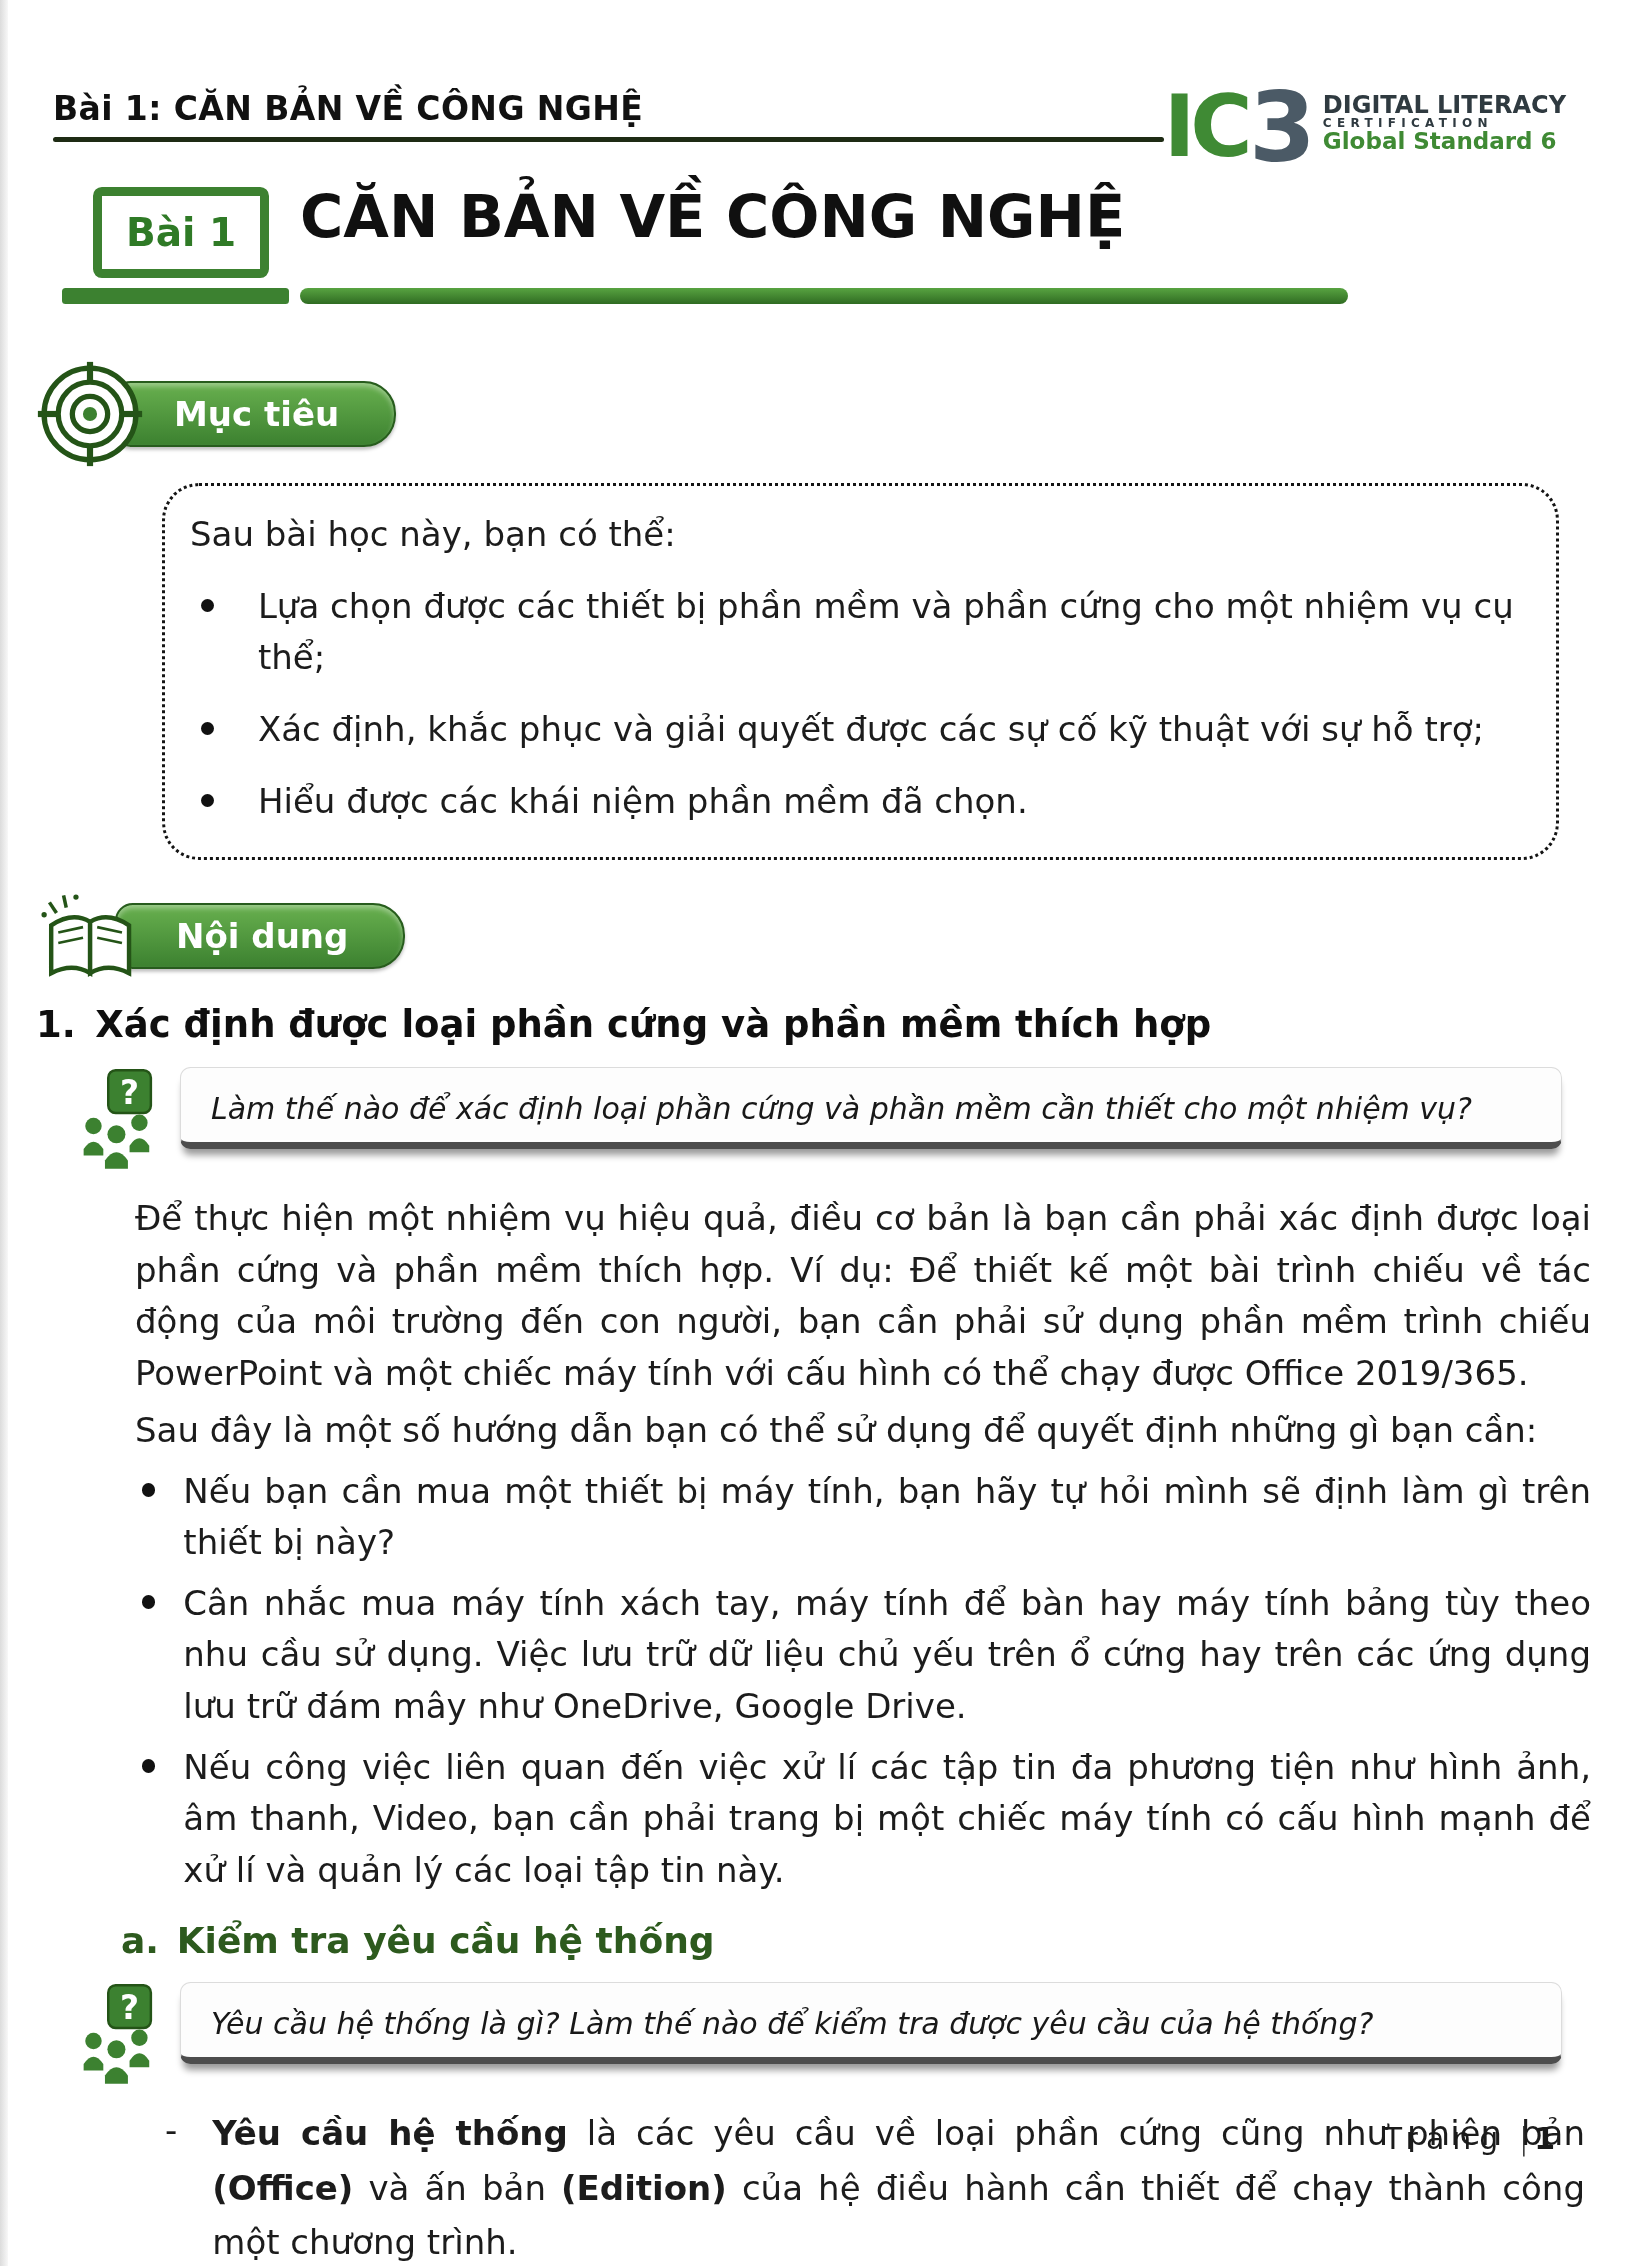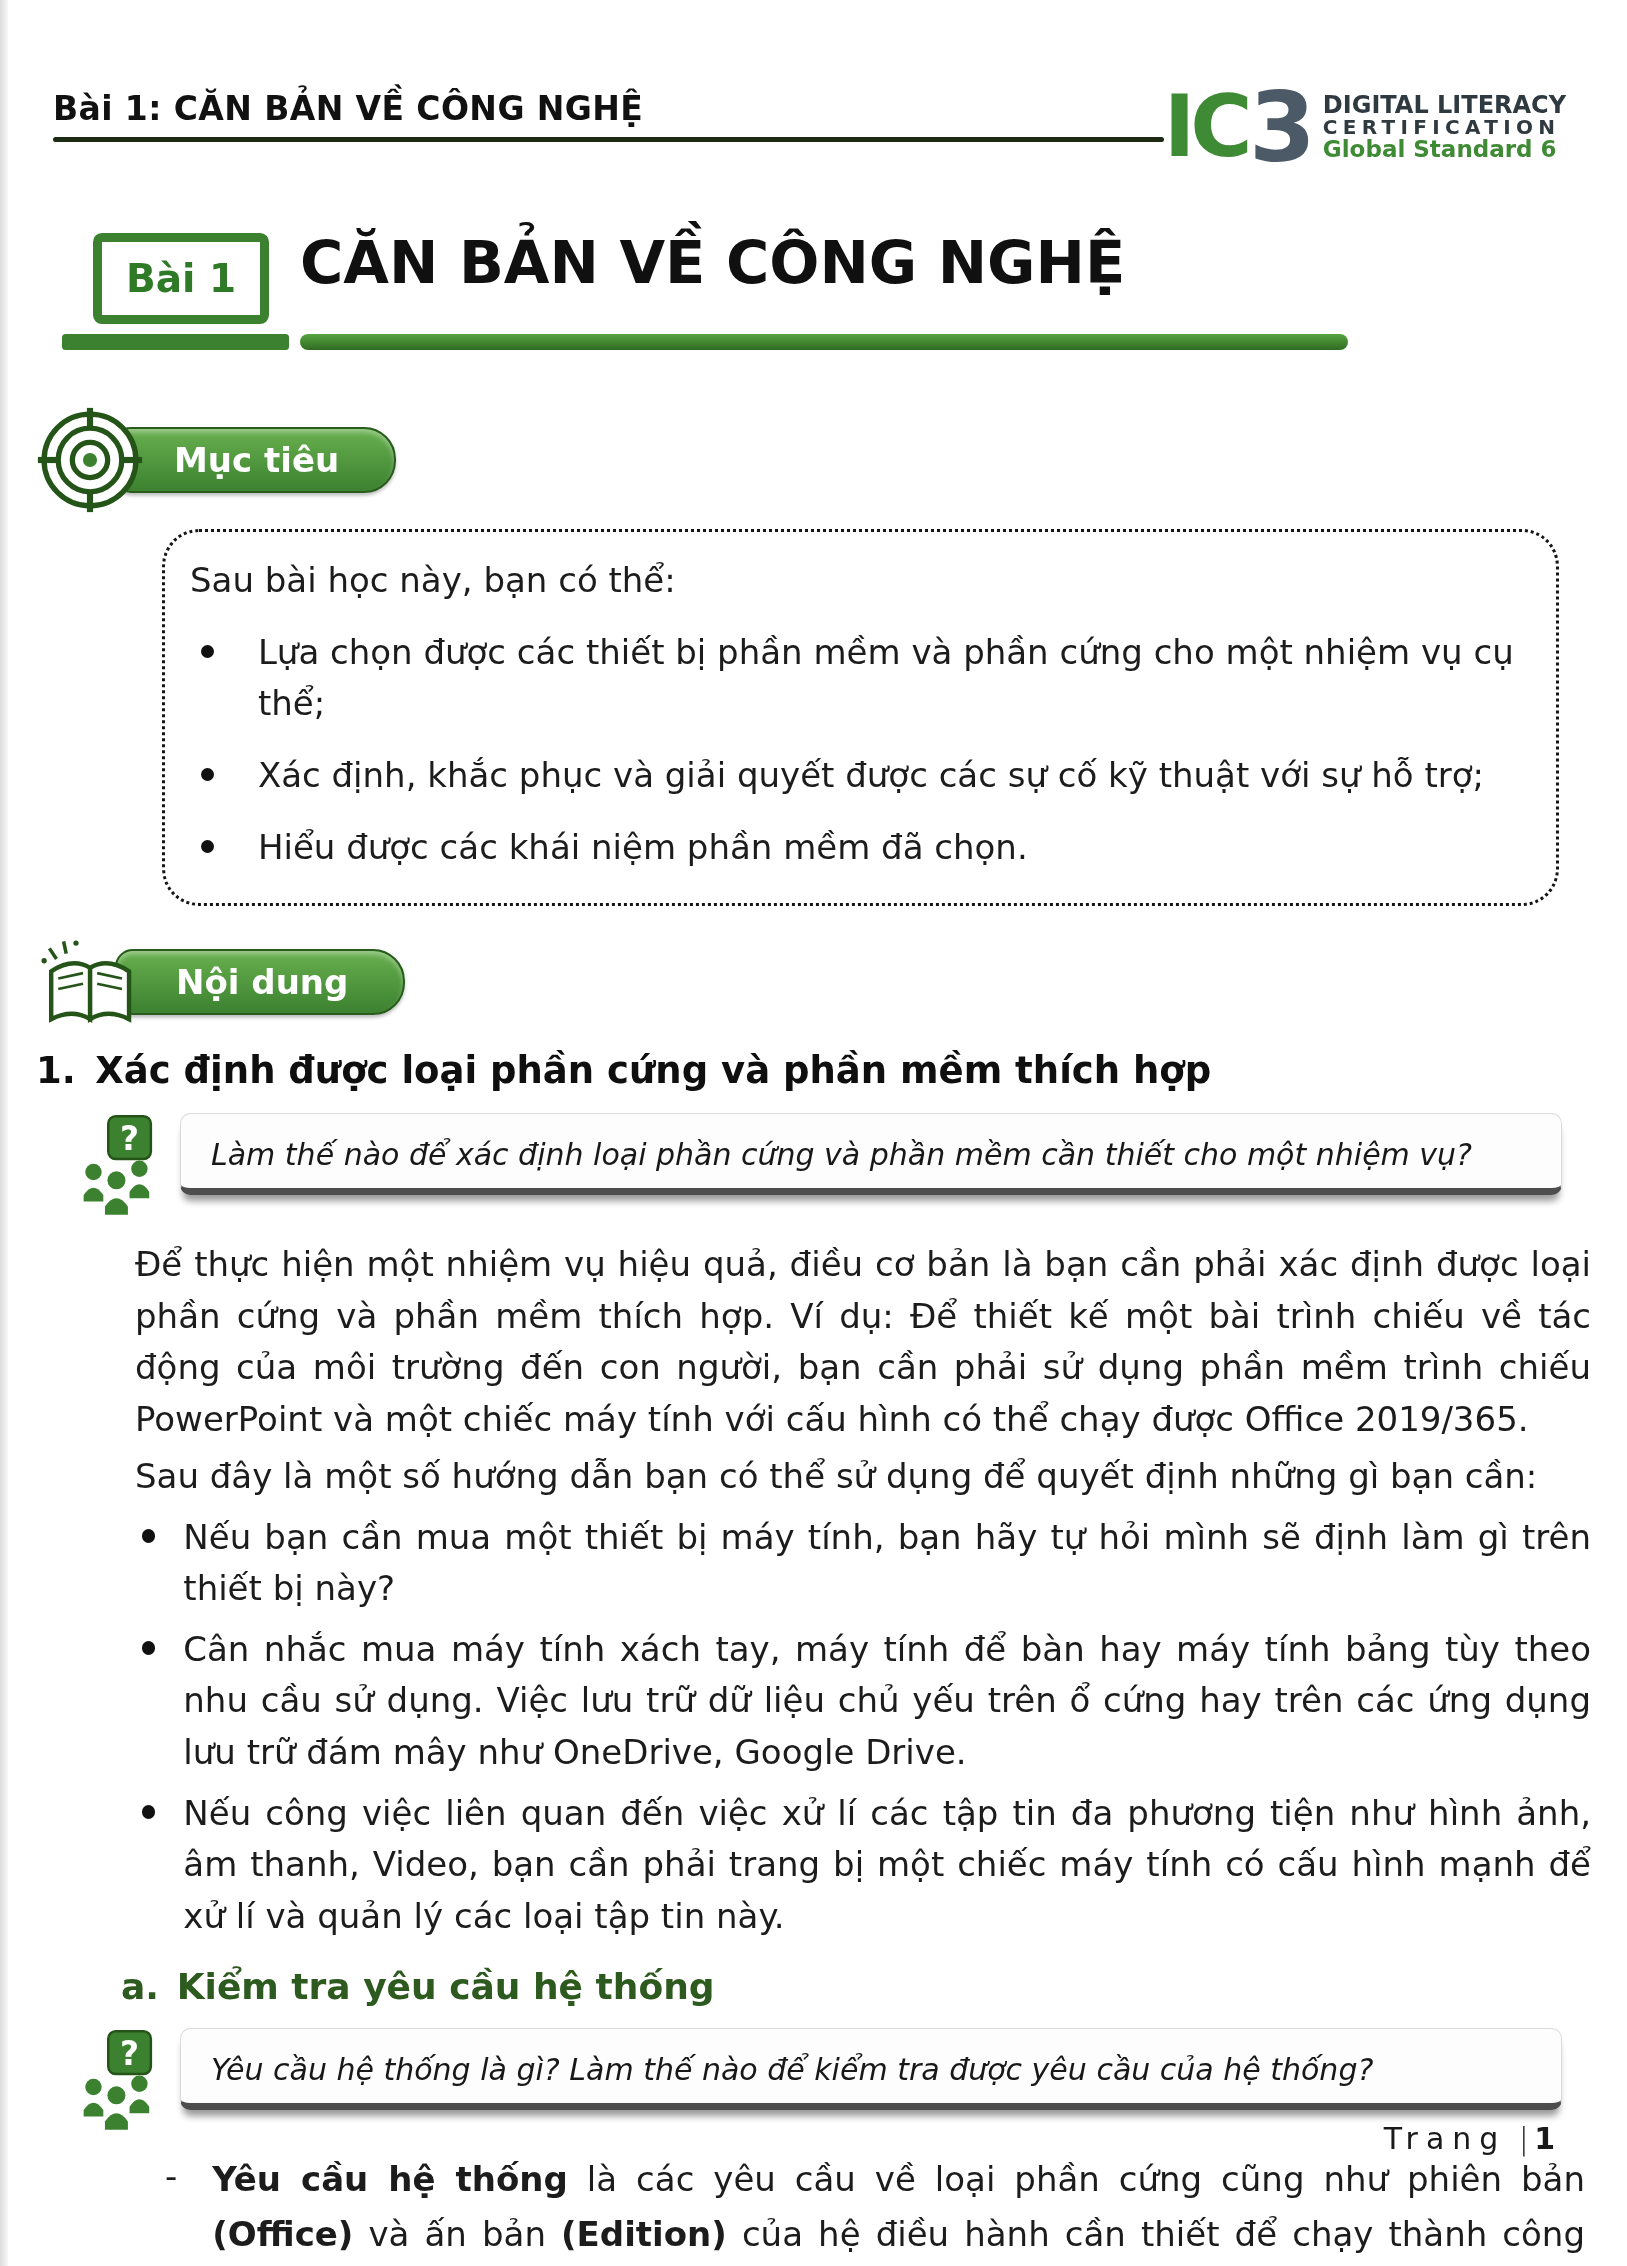--- a/index.html
+++ b/index.html
@@ -16,25 +16,25 @@
 
   
   .top{position:relative;margin:89px 53px 0 53px;height:98px;}
   .breadcrumb{font-size:33px;font-weight:bold;letter-spacing:0.4px;color:#111;}
   .crumb-rule{width:1111px;height:5.3px;background:#1e2b14;margin-top:8.9px;border-radius:2.7px;}
   .logo{position:absolute;right:8.9px;top:0;display:flex;align-items:flex-start;}
   .logo-ic{font-size:85px;line-height:.9;font-weight:900;color:#3f8a34;letter-spacing:-5.3px;}
   .logo-3{font-size:96px;line-height:.82;font-weight:900;color:#4b5a66;margin-left:1.8px;}
   .logo-lines{margin-left:7px;display:flex;flex-direction:column;line-height:1.04;padding-top:3.5px;}
   .ll1{font-size:24px;font-weight:800;color:#2f3a40;}
-  .ll2{font-size:20px;font-weight:700;letter-spacing:5.3px;color:#2f3a40;}
+  .ll2{font-size:12px;font-weight:700;letter-spacing:5.3px;color:#2f3a40;}
   .ll3{font-size:23px;font-weight:800;color:#3f8a34;}
 
   
-  .title-banner{position:relative;height:133px;margin-top:46px;text-align:right;}
+  .title-banner{position:relative;height:133px;text-align:right;}
   .laptop-screen{position:absolute;left:93px;top:0;width:158px;height:73px;
     background:#fff;border:9.8px solid #3c8130;border-radius:8.9px;
     display:flex;align-items:center;justify-content:center;
     font-size:39px;font-weight:800;color:#2f7a26;}
   .laptop-base{position:absolute;left:62px;top:101px;width:227px;height:16px;
     background:#3c8130;border-radius:3.5px;}
   .green-bar{position:absolute;left:300px;top:101px;width:1048px;height:16px;
     background:linear-gradient(180deg,#58a341,#2f6b22);border-radius:8px;}
   .page-title{position:absolute;left:300px;top:-5.3px;margin:0;
     font-size:59px;font-weight:800;letter-spacing:0;color:#101010;white-space:nowrap;}

